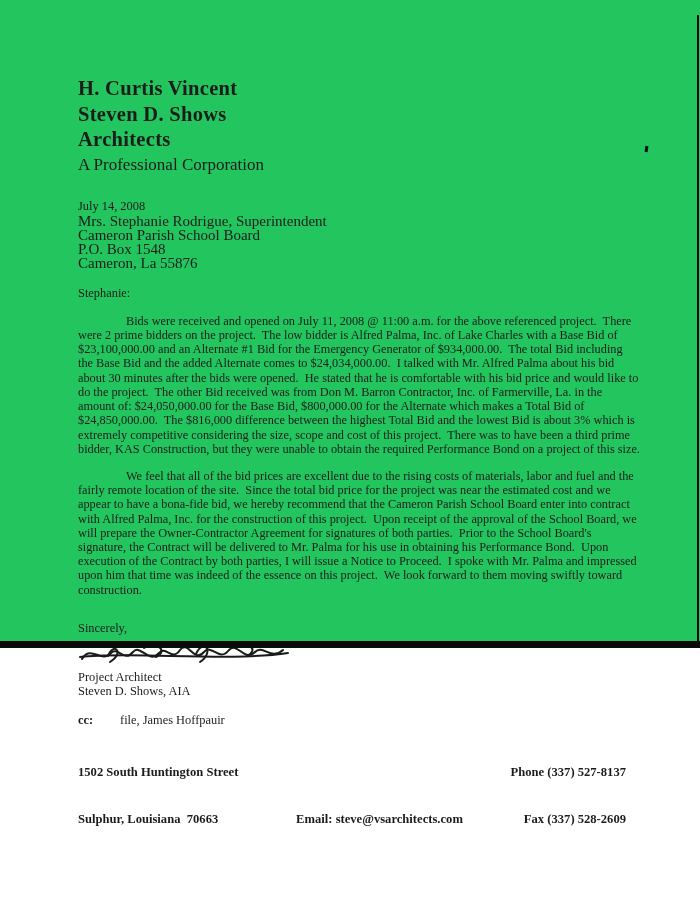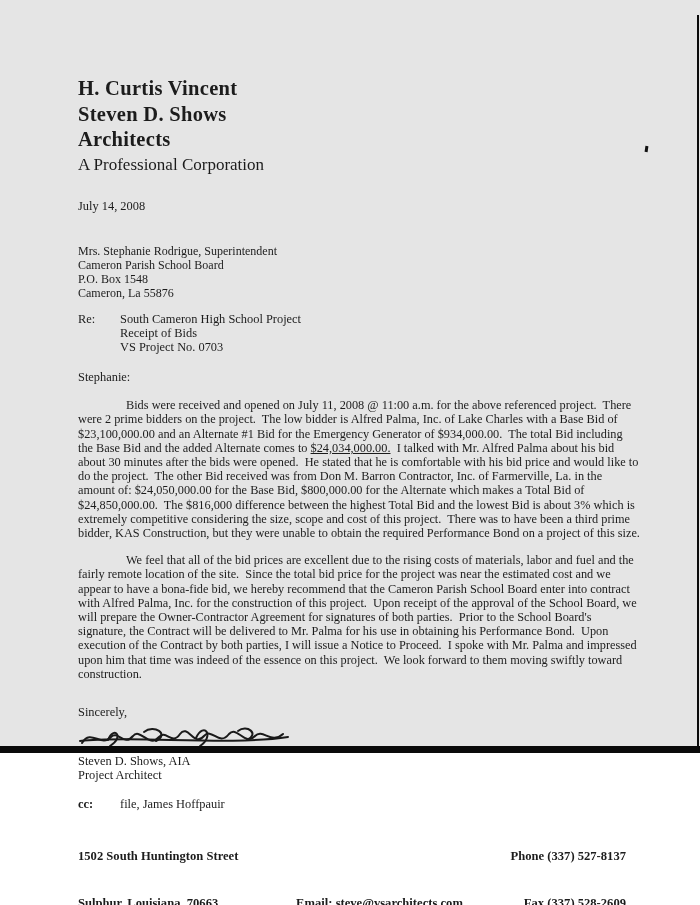--- a/index.html
+++ b/index.html
@@ -6,46 +6,46 @@
   html, body { background: #ffffff; }
   body {
     width: 700px; height: 905px;
     font-family: "Liberation Serif", "DejaVu Serif", serif;
     color: #1c1c1c;
     position: relative;
     overflow: hidden;
   }
   .page {
     position: relative;
-    width: 700px; height: 753px;
-    background: #e5e5e5;
+    width: 700px; height: 648px;
+    background: #22c55e;
     padding: 76px 62px 8px 78px;
   }
   .letterhead-line {
     font-size: 20.5px; font-weight: bold; line-height: 25.5px;
     letter-spacing: 0.3px;
   }
   .letterhead-sub {
     font-size: 17px; font-weight: normal; line-height: 21px;
     margin-top: 1px;
   }
   .date-line { font-size: 12.4px; margin-top: 24px; }
-  .recipient { margin-top: 30px; font-size: 12px; line-height: 14.1px; }
+  .recipient { font-size: 15px; line-height: 14.1px; }
   .re-block { margin-top: 12px; font-size: 12.4px; line-height: 14.1px; display: flex; }
   .re-label { width: 42px; flex: 0 0 42px; }
   .salutation { margin-top: 16px; font-size: 12.4px; }
   .para {
     margin-top: 13px;
     font-size: 12.3px; line-height: 14.2px;
     width: 562px;
     text-indent: 48px;
     white-space: pre-wrap;
     text-align: left;
   }
-  .uline { text-decoration: underline; }
+  .uline { }
   .closing { margin-top: 24px; font-size: 12.4px; line-height: 14.1px; }
   .sig-wrap { margin-top: 1px; height: 34px; }
   .signer { font-size: 12.4px; line-height: 14.1px; }
   .cc-block { margin-top: 15px; font-size: 12.4px; display: flex; }
   .cc-label { width: 42px; flex: 0 0 42px; font-weight: bold; }
   .footer {
     margin-top: 6px;
     font-size: 12.6px; font-weight: bold; line-height: 15.5px;
     width: 548px;
     white-space: pre-wrap;
@@ -83,28 +83,20 @@
 
   <div class="date-line">July 14, 2008</div>
 
   <div class="recipient">
     <div>Mrs. Stephanie Rodrigue, Superintendent</div>
     <div>Cameron Parish School Board</div>
     <div>P.O. Box 1548</div>
     <div>Cameron, La 55876</div>
   </div>
 
-  <div class="re-block">
-    <div class="re-label">Re:</div>
-    <div>
-      <div>South Cameron High School Project</div>
-      <div>Receipt of Bids</div>
-      <div>VS Project No. 0703</div>
-    </div>
-  </div>
 
   <div class="salutation">Stephanie:</div>
 
   <p class="para"><span>Bids were received and opened on July 11, 2008 @ 11:00 a.m. for the above referenced project.  There were 2 prime bidders on the project.  The low bidder is Alfred Palma, Inc. of Lake Charles with a Base Bid of $23,100,000.00 and an Alternate #1 Bid for the Emergency Generator of $934,000.00.  The total Bid including the Base Bid and the added Alternate comes to </span><span class="uline">$24,034,000.00.</span><span>  I talked with Mr. Alfred Palma about his bid about 30 minutes after the bids were opened.  He stated that he is comfortable with his bid price and would like to do the project.  The other Bid received was from Don M. Barron Contractor, Inc. of Farmerville, La. in the amount of: $24,050,000.00 for the Base Bid, $800,000.00 for the Alternate which makes a Total Bid of $24,850,000.00.  The $816,000 difference between the highest Total Bid and the lowest Bid is about 3% which is extremely competitive considering the size, scope and cost of this project.  There was to have been a third prime bidder, KAS Construction, but they were unable to obtain the required Performance Bond on a project of this size.</span></p>
 
   <p class="para">We feel that all of the bid prices are excellent due to the rising costs of materials, labor and fuel and the fairly remote location of the site.  Since the total bid price for the project was near the estimated cost and we appear to have a bona-fide bid, we hereby recommend that the Cameron Parish School Board enter into contract with Alfred Palma, Inc. for the construction of this project.  Upon receipt of the approval of the School Board, we will prepare the Owner-Contractor Agreement for signatures of both parties.  Prior to the School Board's signature, the Contract will be delivered to Mr. Palma for his use in obtaining his Performance Bond.  Upon execution of the Contract by both parties, I will issue a Notice to Proceed.  I spoke with Mr. Palma and impressed upon him that time was indeed of the essence on this project.  We look forward to them moving swiftly toward construction.</p>
 
   <div class="closing">Sincerely,</div>
 
   <div class="sig-wrap">
@@ -114,22 +106,22 @@
         <path d="M2 21 C 52 15, 152 26, 210 17"></path>
         <path d="M30 20 c 6 -15, 17 -3, 2 6"></path>
         <path d="M118 18 c 8 -17, 19 -2, 4 8"></path>
         <path d="M66 12 c 10 -8, 26 2, 12 9"></path>
         <path d="M160 11 c 9 -7, 22 3, 9 9"></path>
       </g>
     </svg>
   </div>
 
   <div class="signer">
+    <div>Project Architect</div>
     <div>Steven D. Shows, AIA</div>
-    <div>Project Architect</div>
   </div>
 
   <div class="cc-block">
     <div class="cc-label">cc:</div>
     <div>file, James Hoffpauir</div>
   </div>
 
   <div class="footer">
     <div class="footer-row">
       <div class="f-left">1502 South Huntington Street</div>

